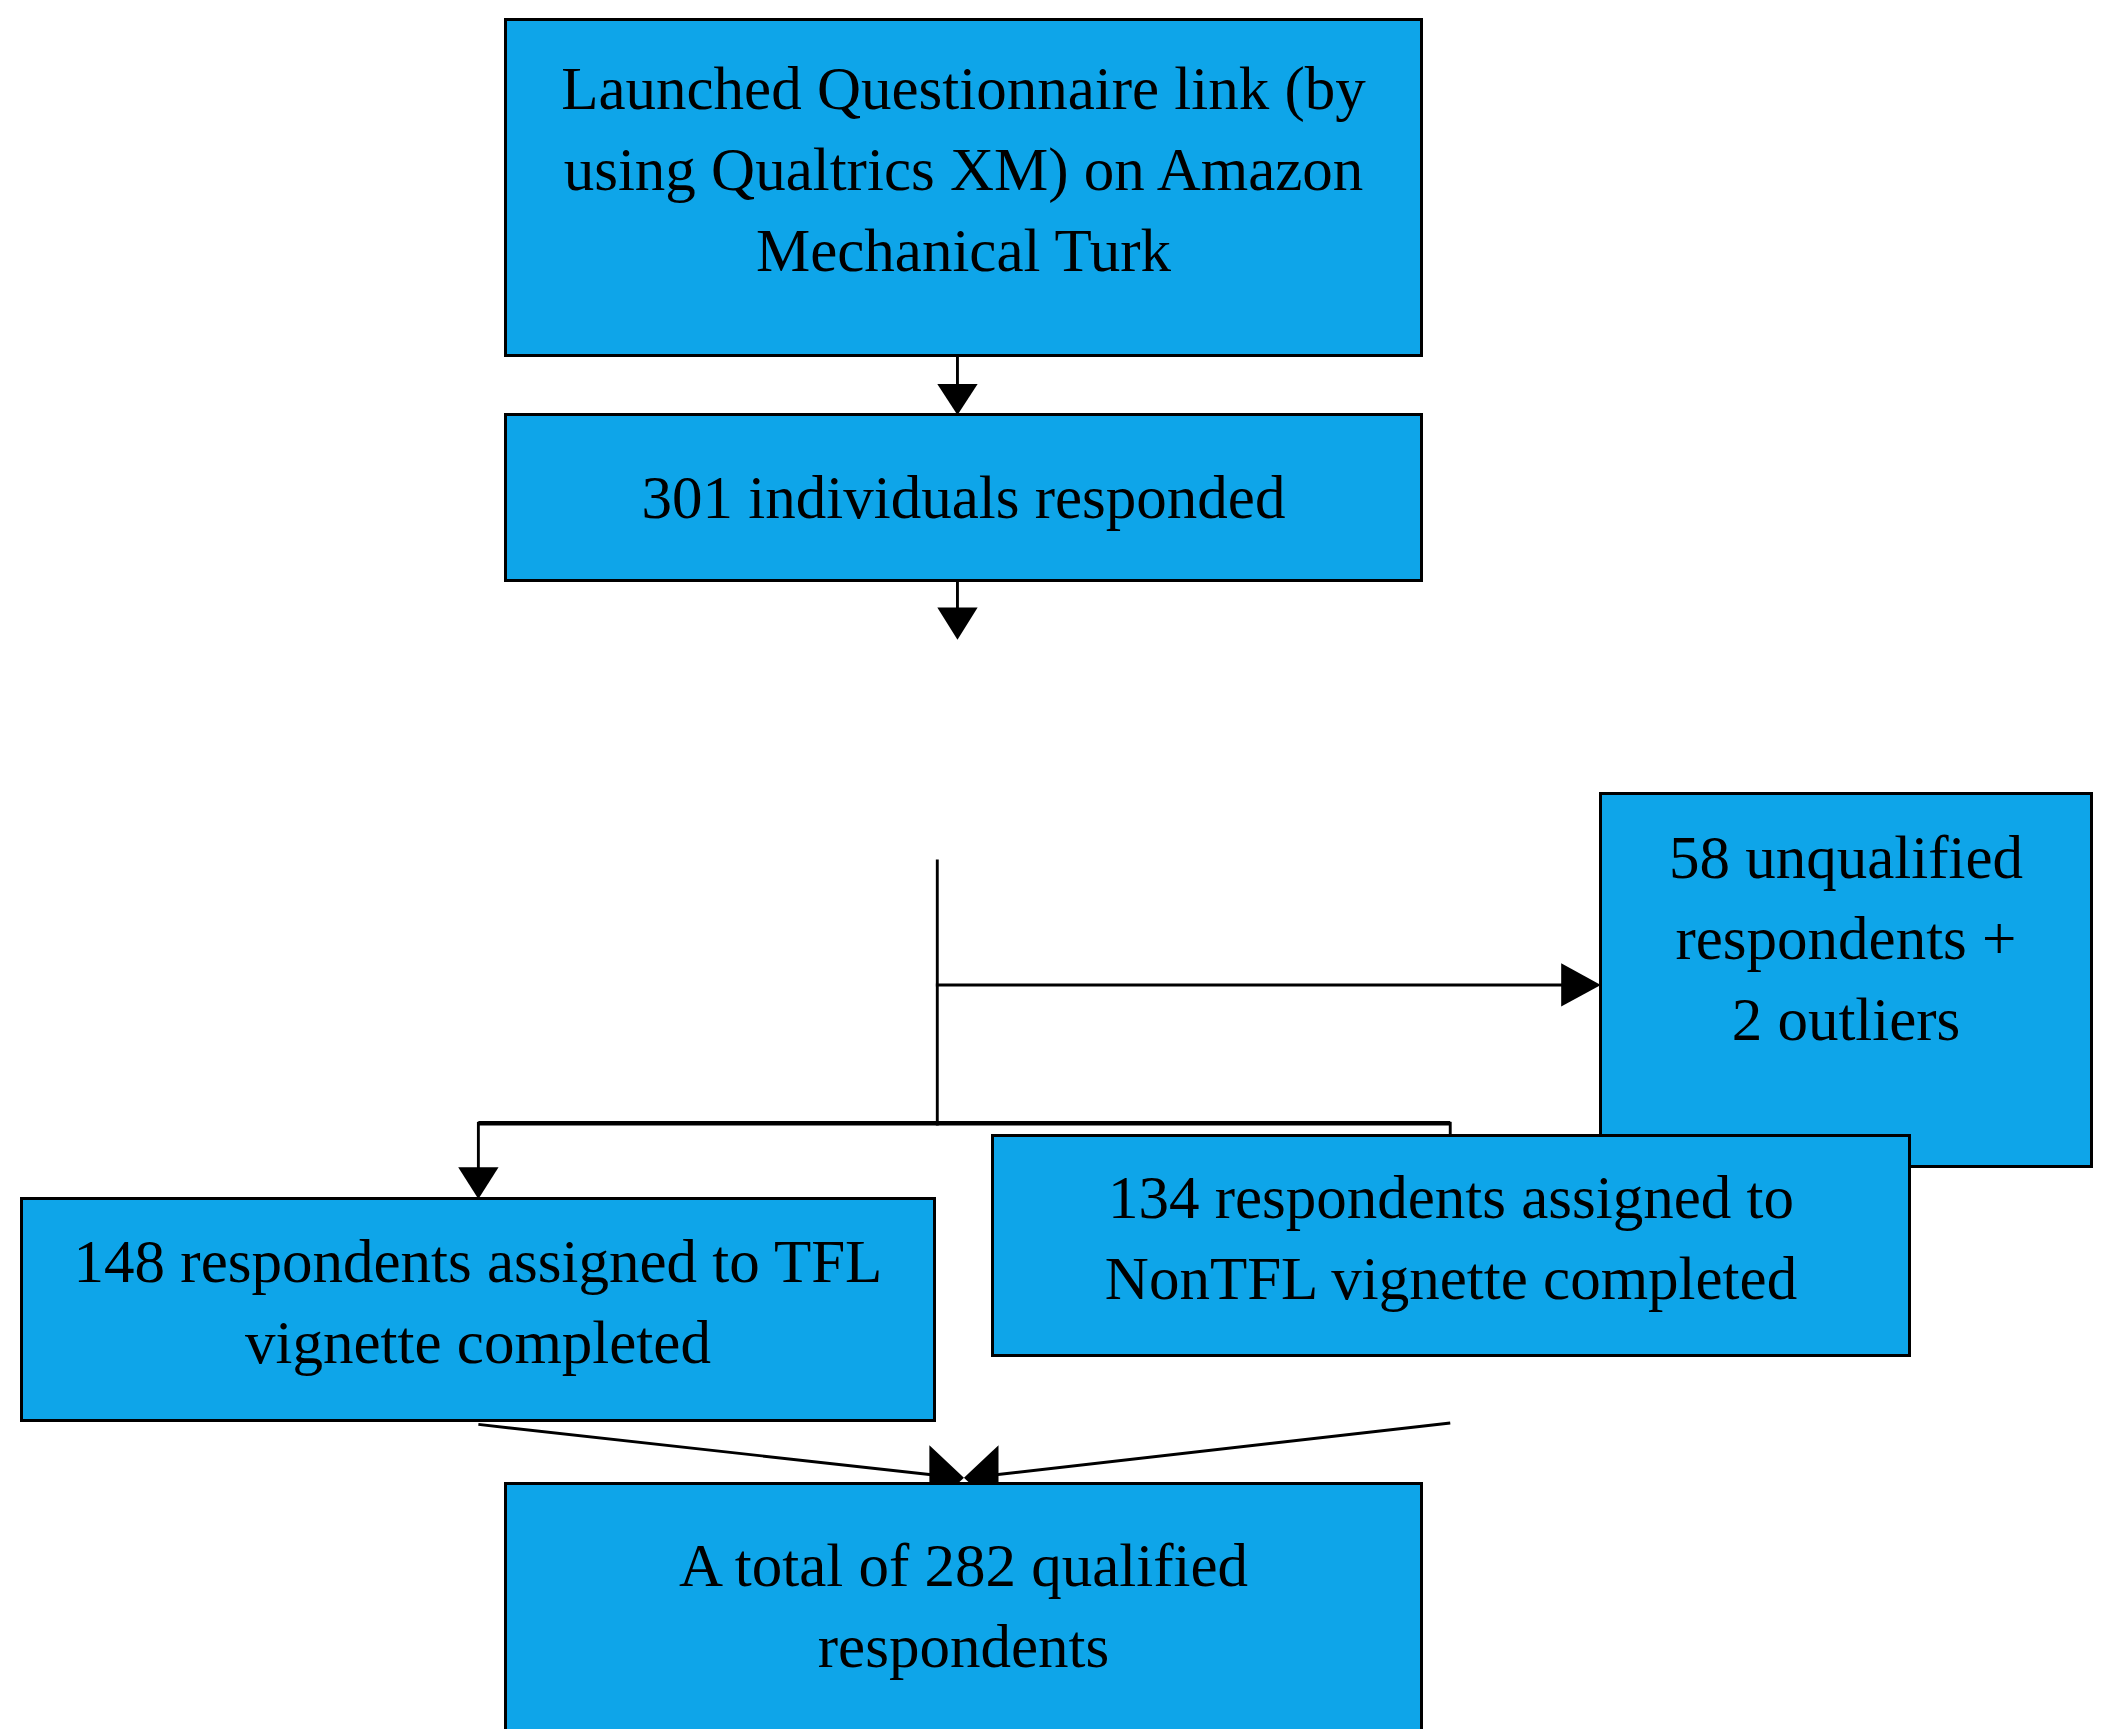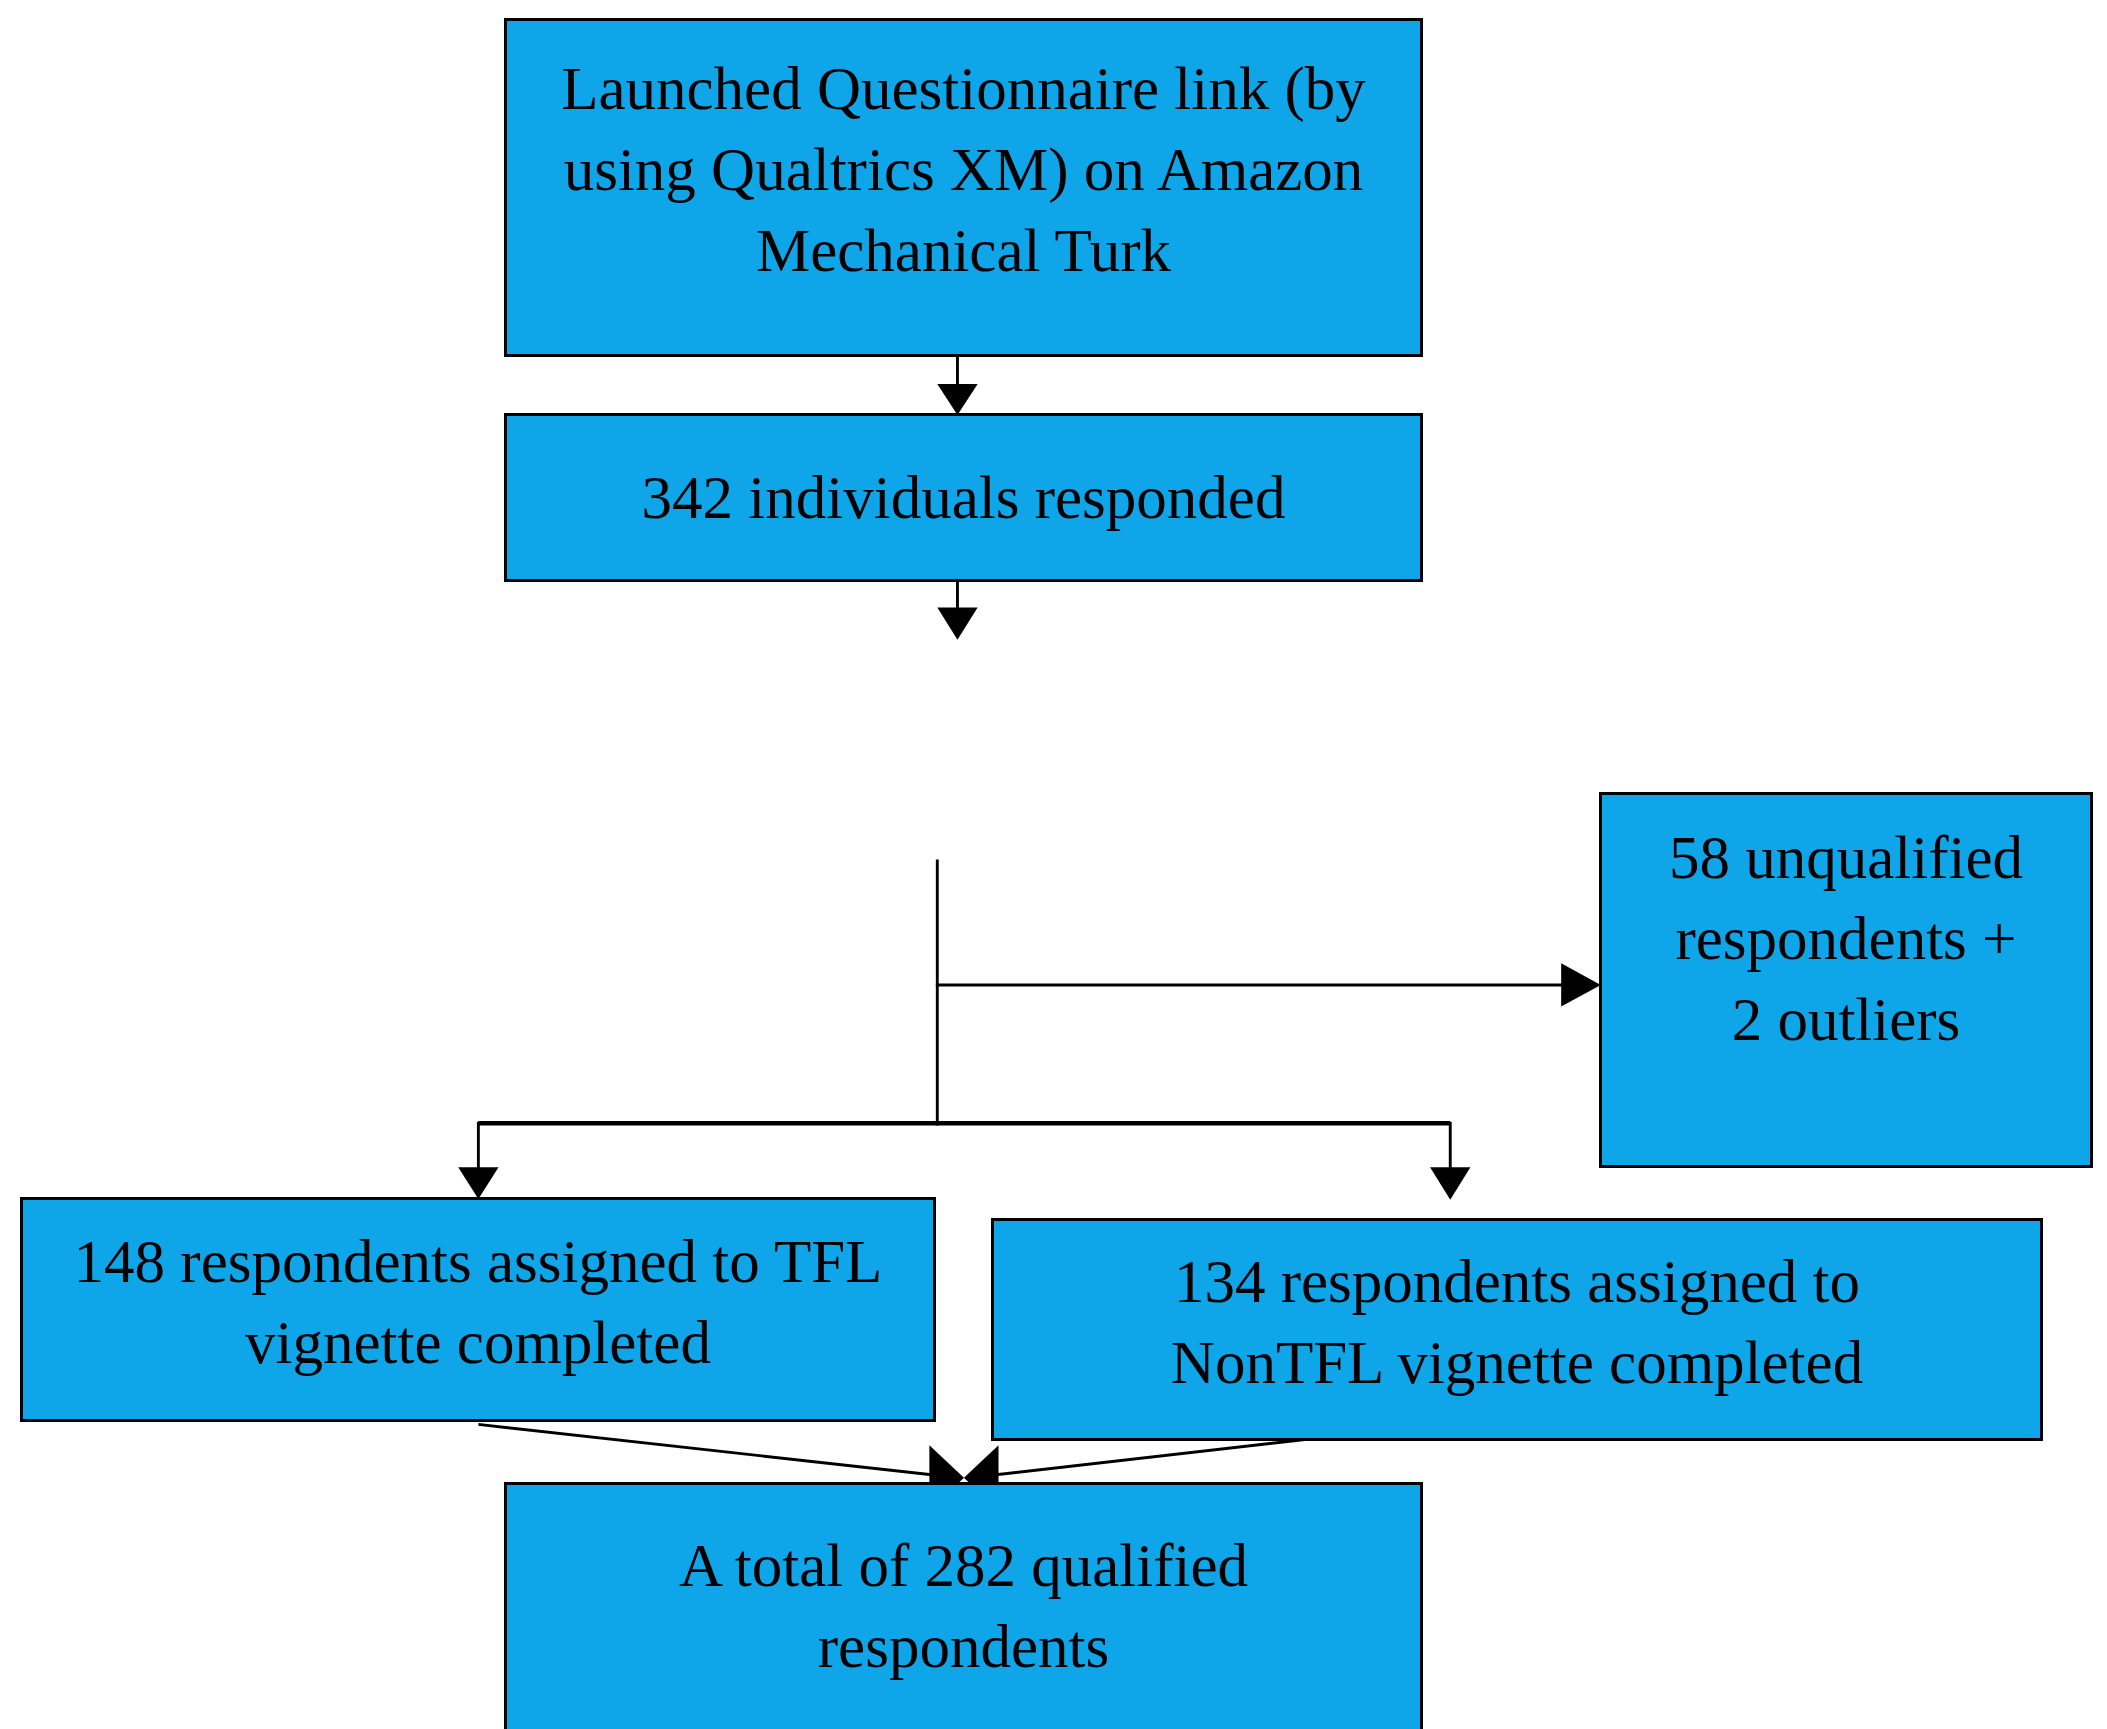--- a/index.html
+++ b/index.html
@@ -98,36 +98,36 @@
     </g>
   </svg>
 
   <div class="box pad-b-50" style="left:504px; top:18px; width:919px; height:339px;">
     <div class="box-text">Launched Questionnaire link (by
 using Qualtrics XM) on Amazon
 Mechanical Turk</div>
   </div>
 
   <div class="box" style="left:504px; top:413px; width:919px; height:169px;">
-    <div class="box-text">342 individuals responded</div>
+    <div class="box-text">301 individuals responded</div>
   </div>
 
 
   <div class="box top-align pad-t-12" style="left:1599px; top:792px; width:494px; height:376px;">
     <div class="box-text">58 unqualified
 respondents +
 2 outliers</div>
   </div>
 
   <div class="box pad-b-20" style="left:20px; top:1197px; width:916px; height:225px;">
     <div class="box-text">148 respondents assigned to TFL
 vignette completed</div>
   </div>
 
-  <div class="box pad-b-20" style="left:991px; top:1218px; width:1052px; height:223px;">
+  <div class="box pad-b-20" style="left:991px; top:1134px; width:920px; height:223px;">
     <div class="box-text">134 respondents assigned to
 NonTFL vignette completed</div>
   </div>
 
   <div class="box pad-b-20" style="left:504px; top:1482px; width:919px; height:262px;">
     <div class="box-text">A total of 282 qualified
 respondents</div>
   </div>
 
 </div>

